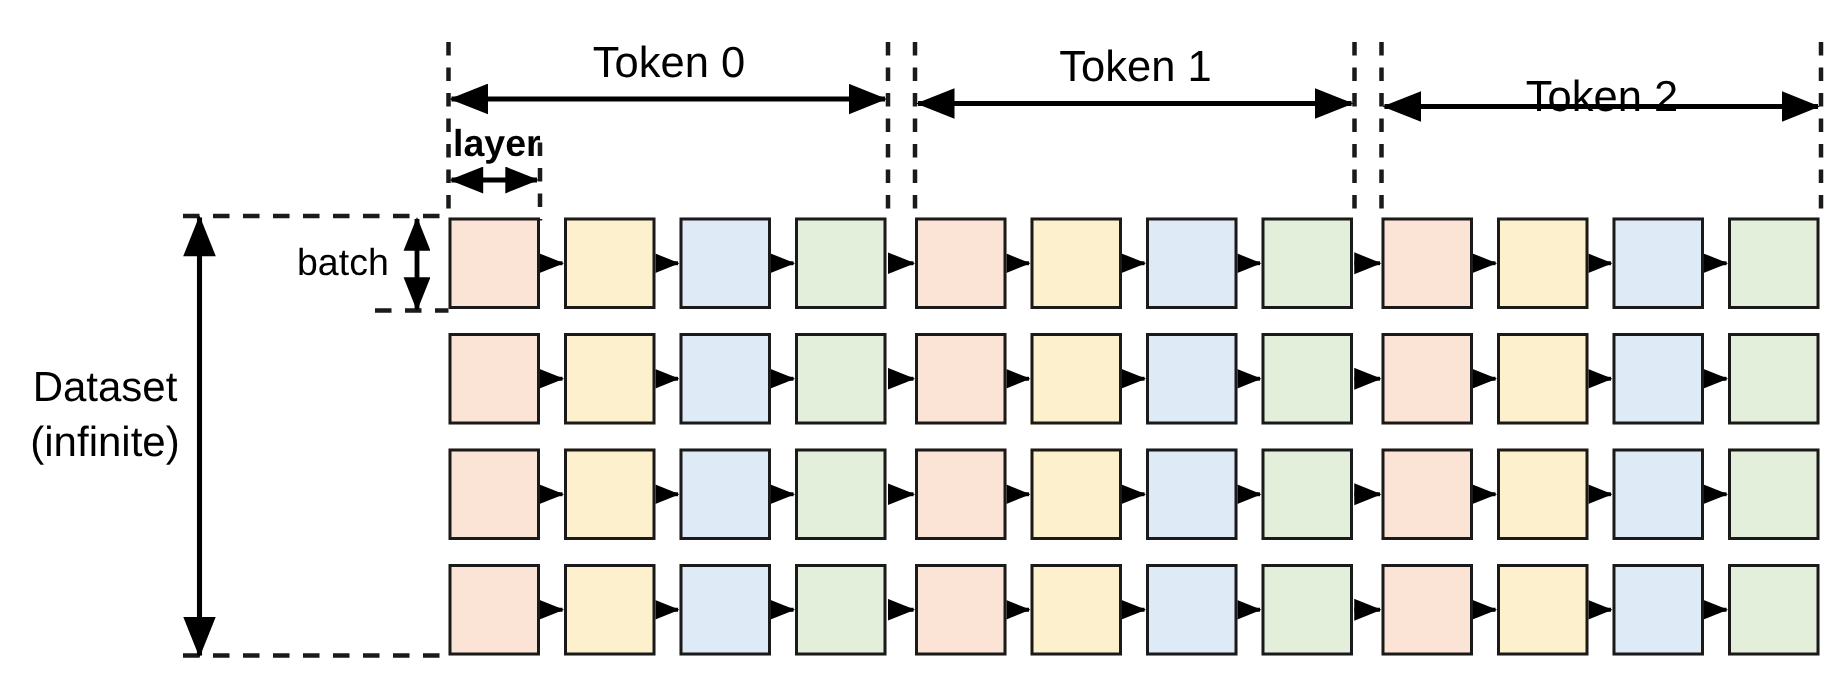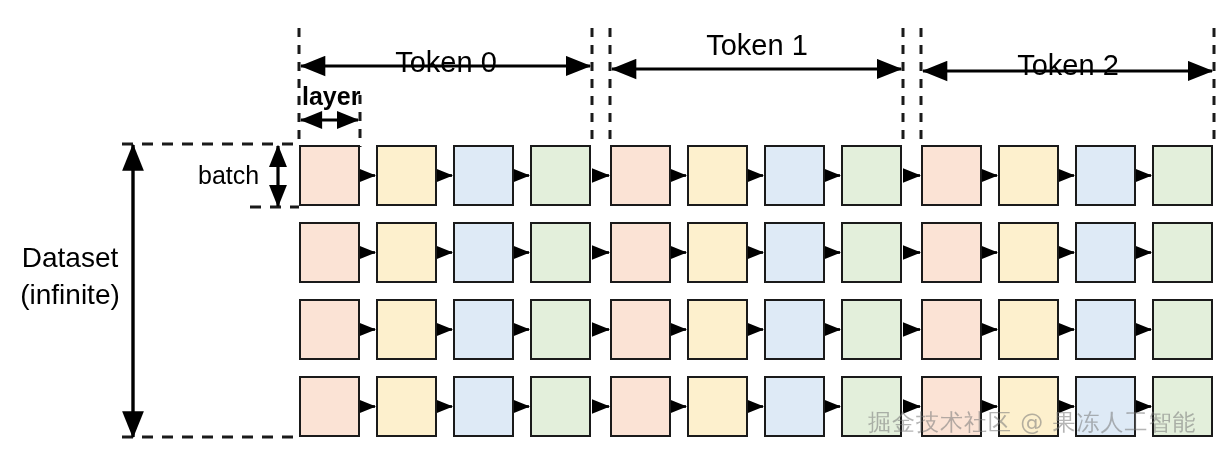--- a/index.html
+++ b/index.html
@@ -198,27 +198,26 @@
       <div class="cell-box" style="left: 687px; top: 376px; width: 61px; height: 61px; background: rgb(253, 240, 205);"></div>
       <div class="cell-box" style="left: 764px; top: 376px; width: 61px; height: 61px; background: rgb(222, 234, 246);"></div>
       <div class="cell-box" style="left: 841px; top: 376px; width: 61px; height: 61px; background: rgb(227, 239, 219);"></div>
       <div class="cell-box" style="left: 921px; top: 376px; width: 61px; height: 61px; background: rgb(251, 227, 213);"></div>
       <div class="cell-box" style="left: 998px; top: 376px; width: 61px; height: 61px; background: rgb(253, 240, 205);"></div>
       <div class="cell-box" style="left: 1075px; top: 376px; width: 61px; height: 61px; background: rgb(222, 234, 246);"></div>
       <div class="cell-box" style="left: 1152px; top: 376px; width: 61px; height: 61px; background: rgb(227, 239, 219);"></div>
     </div>
 
   <div id="token-labels-container">
-      <div class="text-label token-label" style="left: 336px; top: 28px; width: 220px; margin-top: 20px;">Token 0</div>
+      <div class="text-label token-label" style="left: 336px; top: 28px; width: 220px;">Token 0</div>
       <div class="text-label token-label" style="left: 647px; top: 31px; width: 220px;">Token 1</div>
       <div class="text-label token-label" style="left: 958px; top: 51px; width: 220px;">Token 2</div>
     </div>
 
   <div class="text-label layer-label" id="layer-label" style="left: 302px; top: 84px; font-weight: bold;">layer</div>
 
   <div class="text-label batch-label" id="batch-label" style="left: 198px; top: 163px;">batch</div>
 
   <div class="text-label dataset-label" id="dataset-label" style="left: 10px; top: 240px; width: 120px; text-align: center;">Dataset
 (infinite)</div>
 
-  <div id="watermark" style="left: 868px; top: 407px;">掘金技术社区 @ 果冻人工智能</div>
 
 </div>
 
 </body></html>

